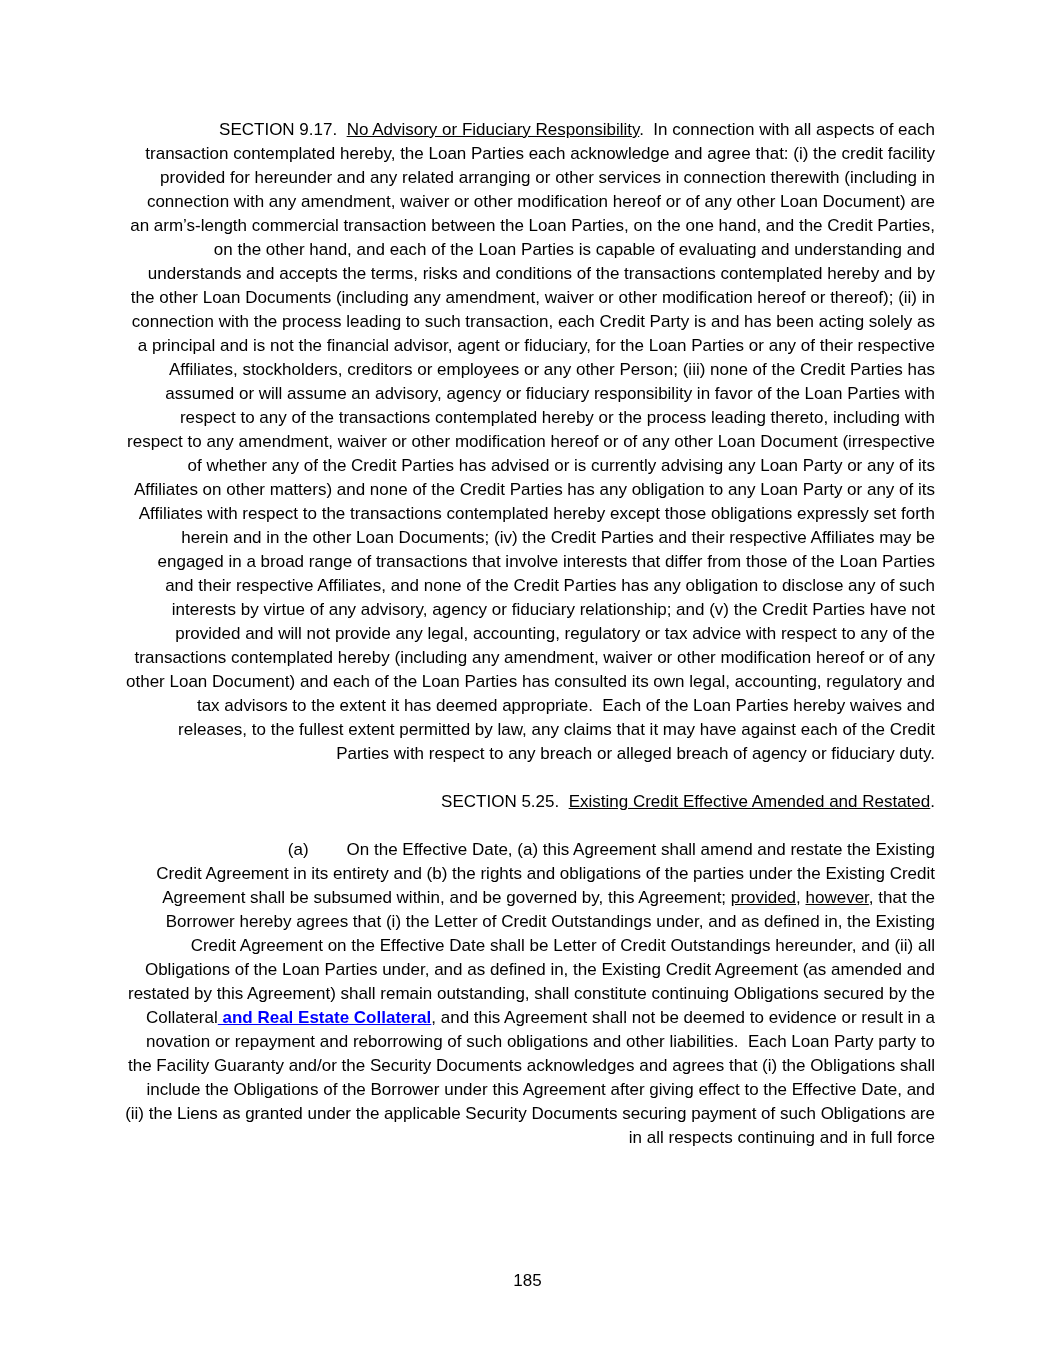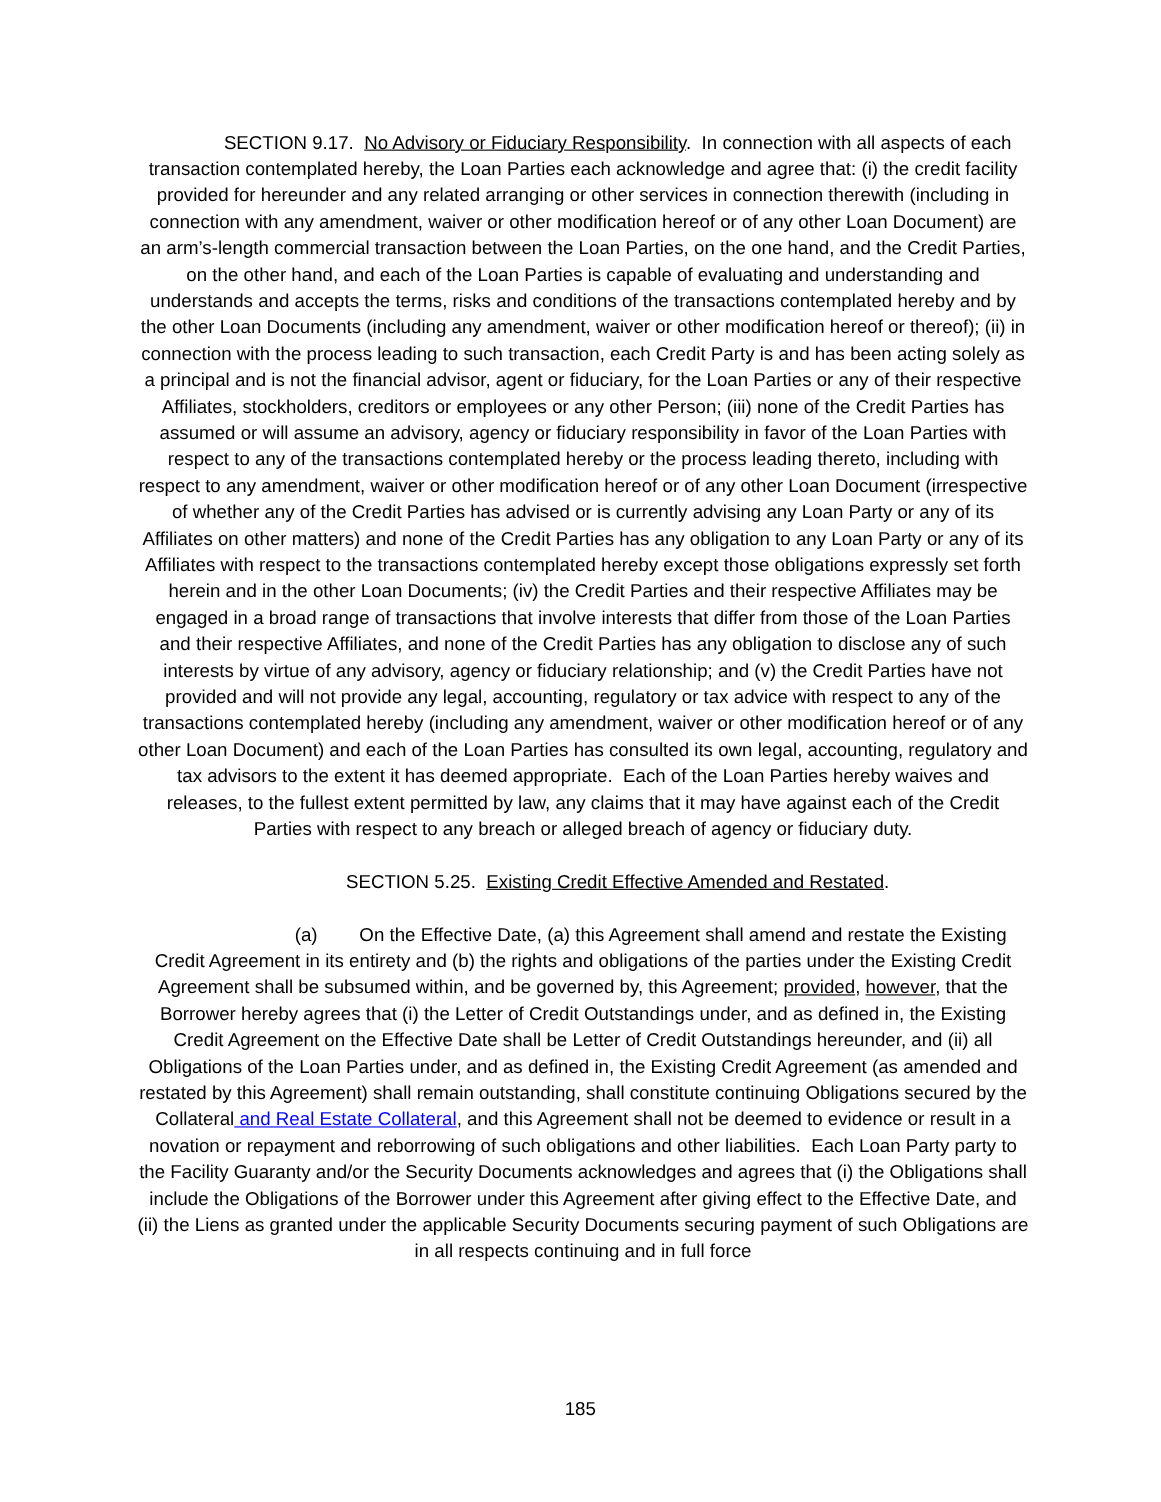--- a/index.html
+++ b/index.html
@@ -19,33 +19,34 @@
   .content {
     position: absolute;
     left: 125px;
     right: 120px;
     top: 118px;
   }
   .para {
     margin: 0 0 24px 0;
     font-size: 17px;
     line-height: 24px;
-    text-align: center;
+    text-align: right;
     white-space: pre-wrap;
     text-indent: 63px;
   }
   .para.subsection {
     text-indent: 123px;
   }
   .u {
     text-decoration: underline;
   }
   .ins {
     color: var(--ins-color, #0000ff);
     text-decoration: underline;
+    font-weight: bold;
   }
   .tab {
     display: inline-block;
     width: 38px;
   }
   .page-number {
     position: absolute;
     left: 0;
     right: 0;
     bottom: 72px;

